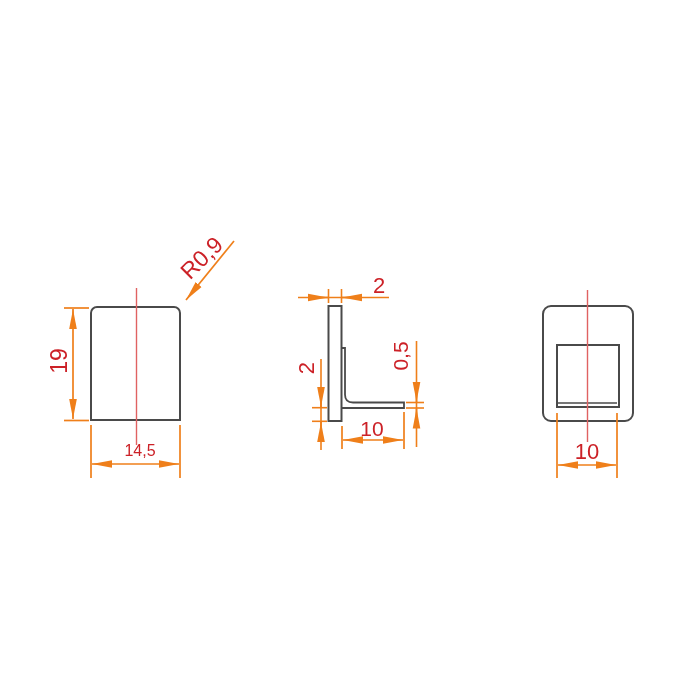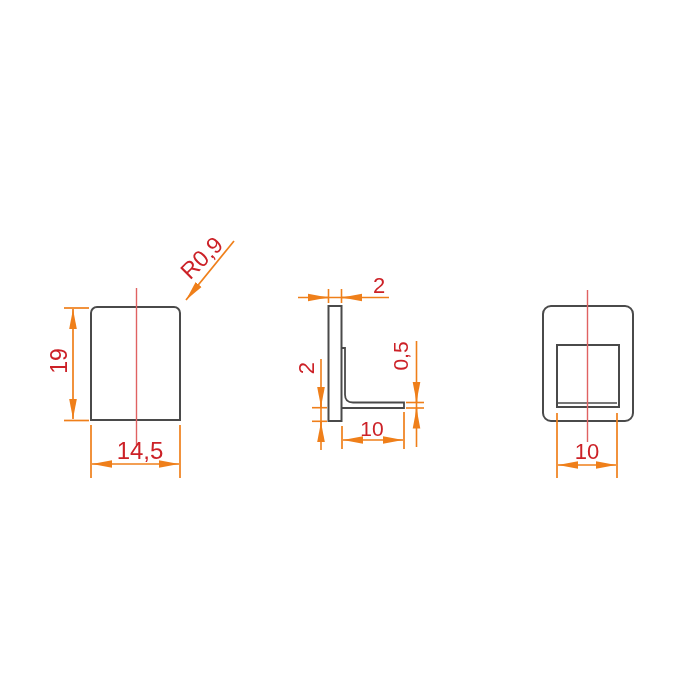--- a/index.html
+++ b/index.html
@@ -18,21 +18,21 @@
     white-space: nowrap;
     line-height: 1;
     transform-origin: center center;
   }
   .r0   { transform: translate(-50%,-50%); }
   .r90  { transform: translate(-50%,-50%) rotate(-90deg); }
   .r45  { transform: translate(-50%,-50%) rotate(-45deg); }
   .fs21 { font-size: 21px; }
   .fs22 { font-size: 22px; }
   .fs23 { font-size: 23px; }
-  .fs24 { font-size: 24px; }
+  .fs24 { font-size: 16px; }
 </style>
 </head>
 <body>
 
 <div class="canvas">
 
   <svg width="700" height="700" viewBox="0 0 700 700">
     <defs>
       <marker id="arr" markerUnits="userSpaceOnUse" markerWidth="22" markerHeight="10" refX="20" refY="5" orient="auto-start-reverse">
         <polygon points="20,5 0,1.2 0,8.8" fill="#ef7f1a"></polygon>

